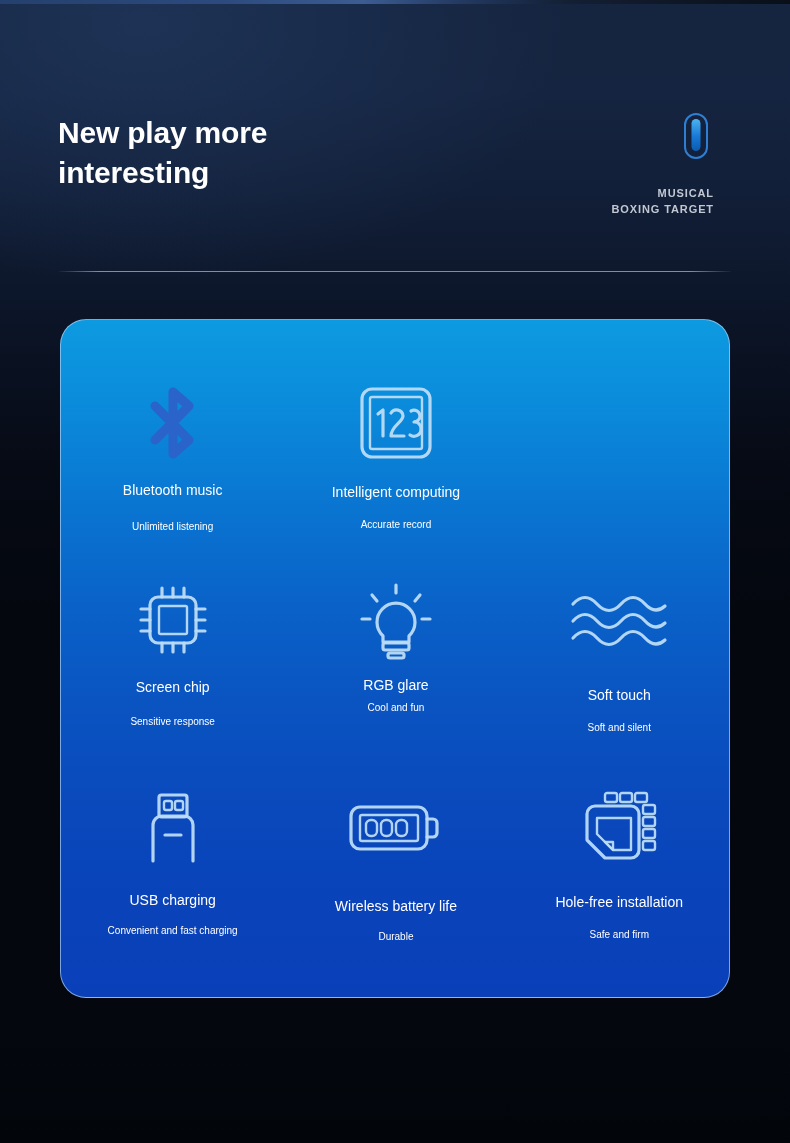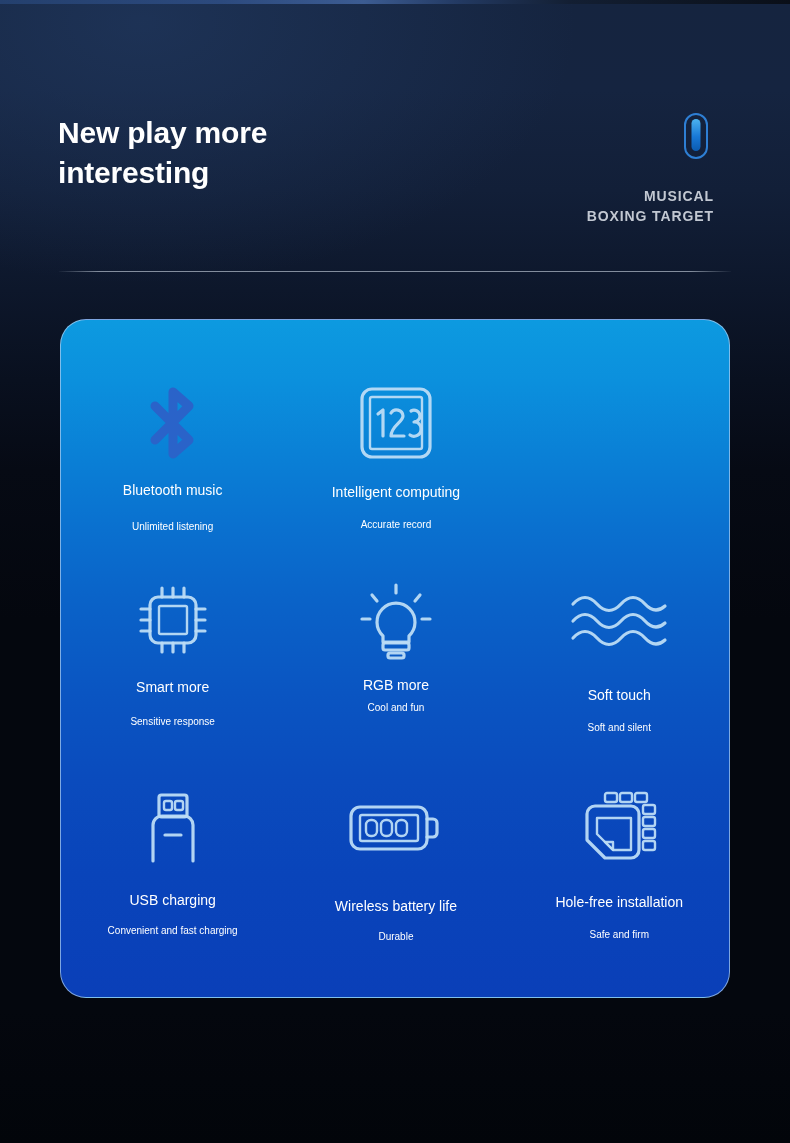--- a/index.html
+++ b/index.html
@@ -53,21 +53,21 @@
   #logo-mark::after {
     content:"";
     position:absolute; left:50%; top:4px;
     transform:translateX(-50%);
     width:9px; height:32px;
     border-radius:5px;
     background:linear-gradient(180deg,#4cb3f0 0%, #1878d6 55%, #0b5bb0 100%);
   }
   #brand-text {
     margin-top:23px;
-    font-size:14px; font-weight:bold; color:#c2c8d2;
+    font-size:11px; font-weight:bold; color:#c2c8d2;
     letter-spacing:0.9px; line-height:1.45;
     padding-right:18px;
     white-space:pre-line;
   }
   #divider {
     position:absolute; left:59px; top:271px; width:672px; height:1px;
     background:linear-gradient(90deg, rgba(150,160,175,0.05) 0%, rgba(176,186,200,0.72) 6%, rgba(176,186,200,0.72) 94%, rgba(150,160,175,0.05) 100%);
   }
   
   #panel {
@@ -164,38 +164,38 @@
               <path d="M40 63 L40 72"></path>
               <path d="M51 63 L51 72"></path>
             <path d="M17 29 L8 29"></path>
               <path d="M17 40 L8 40"></path>
               <path d="M17 51 L8 51"></path>
             <path d="M63 29 L72 29"></path>
               <path d="M63 40 L72 40"></path>
               <path d="M63 51 L72 51"></path>
           </svg>
         </div>
-        <div class="lbl-main" style="margin-top:14px;">Smart more</div>
+        <div class="lbl-main" style="margin-top:14px;">Screen chip</div>
         <div class="lbl-sub" style="margin-top:20px;">Sensitive response</div>
       </div>
 
       <div class="cell">
         <div class="icon-wrap">
           <svg class="ic" width="76" height="82" viewBox="0 0 76 82">
             <path d="M25 57 a19 19 0 1 1 26 0 l0 6 l-26 0 Z"></path>
             <rect x="25" y="64" width="26" height="7" rx="2"></rect>
             <rect x="30" y="74" width="16" height="5" rx="2"></rect>
             <path d="M38 6 L38 14"></path>
             <path d="M14 16 L19 22"></path>
             <path d="M62 16 L57 22"></path>
             <path d="M4 40 L12 40"></path>
             <path d="M72 40 L64 40"></path>
           </svg>
         </div>
-        <div class="lbl-main" style="margin-top:12px;">RGB more</div>
+        <div class="lbl-main" style="margin-top:12px;">RGB glare</div>
         <div class="lbl-sub" style="margin-top:8px;">Cool and fun</div>
       </div>
 
       <div class="cell">
         <div class="icon-wrap">
           <svg class="ic" width="104" height="64" viewBox="0 0 104 64">
             <path d="M6 16 q12 -13 24 0 q12 13 24 0 q12 -13 24 0 q10 11 20 2"></path>
             <path d="M6 33 q12 -13 24 0 q12 13 24 0 q12 -13 24 0 q10 11 20 2"></path>
             <path d="M6 50 q12 -13 24 0 q12 13 24 0 q12 -13 24 0 q10 11 20 2"></path>
           </svg>

